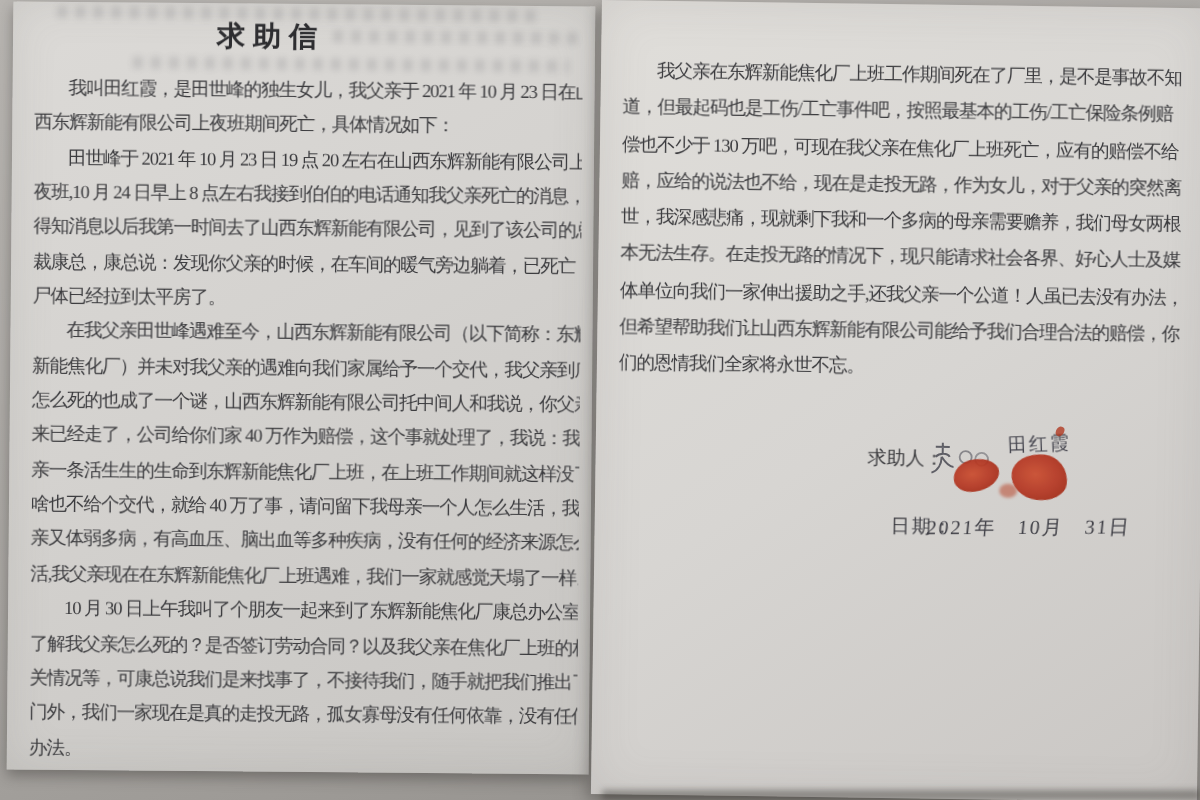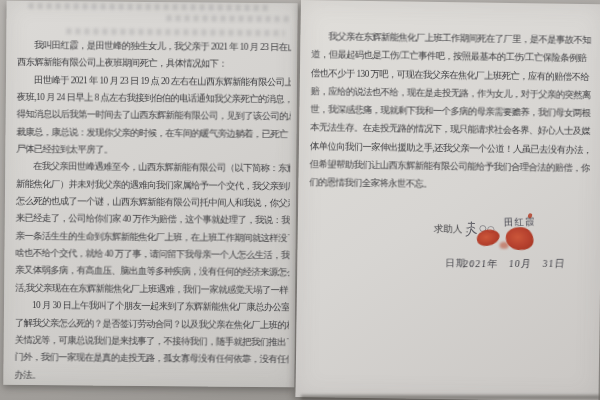--- a/index.html
+++ b/index.html
@@ -55,20 +55,21 @@
 </style>
 </head>
 <body>
 
 <div class="stage">
 
   <div class="page page1">
     <div class="ghost g1"></div>
     <div class="ghost g2"></div>
     <div class="ghost g3"></div>
+    <div class="title">求助信</div>
     <div class="txt txt1">
       <div class="ln ind">我叫田红霞，是田世峰的独生女儿，我父亲于 2021 年 10 月 23 日在山</div>
       <div class="ln">西东辉新能有限公司上夜班期间死亡，具体情况如下：</div>
       <div class="ln ind">田世峰于 2021 年 10 月 23 日 19 点 20 左右在山西东辉新能有限公司上</div>
       <div class="ln">夜班,10 月 24 日早上 8 点左右我接到伯伯的电话通知我父亲死亡的消息，</div>
       <div class="ln">得知消息以后我第一时间去了山西东辉新能有限公司，见到了该公司的总</div>
       <div class="ln">裁康总，康总说：发现你父亲的时候，在车间的暖气旁边躺着，已死亡，</div>
       <div class="ln">尸体已经拉到太平房了。</div>
       <div class="ln ind">在我父亲田世峰遇难至今，山西东辉新能有限公司（以下简称：东辉</div>
       <div class="ln">新能焦化厂）并未对我父亲的遇难向我们家属给予一个交代，我父亲到底</div>

